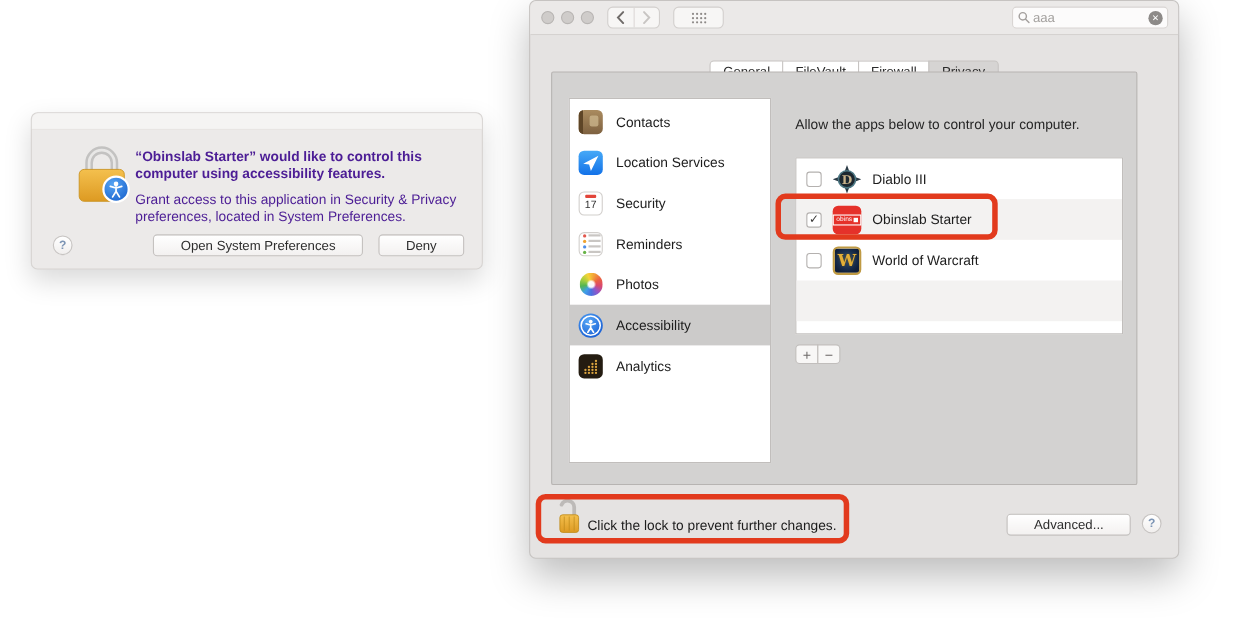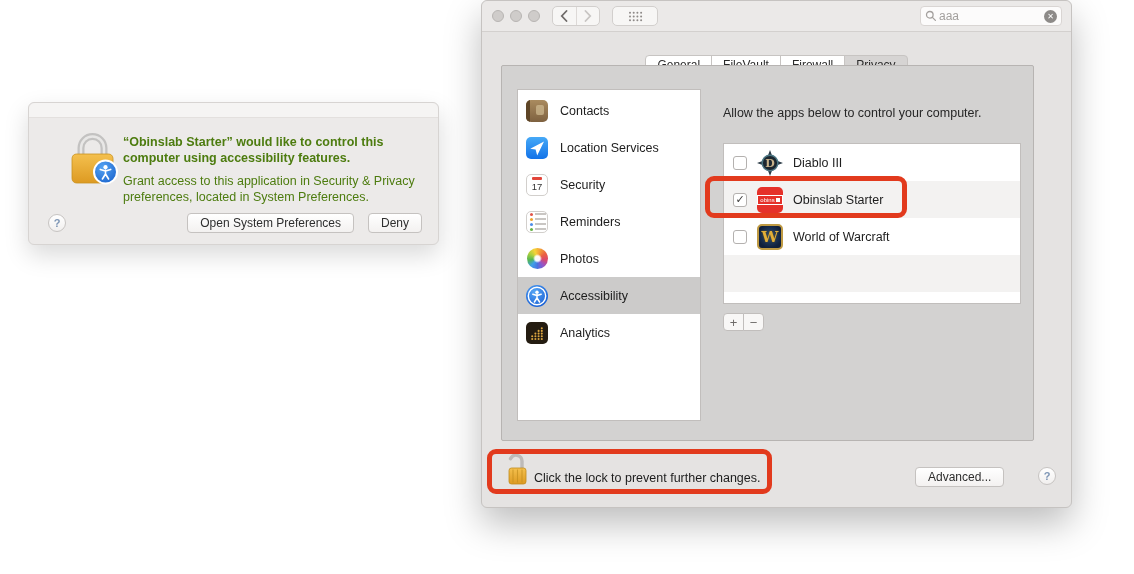--- a/index.html
+++ b/index.html
@@ -4,30 +4,30 @@
 <style>
   html,body{margin:0;padding:0;background:#fff;}
   .page{position:relative;width:1134px;height:574px;background:#ffffff;overflow:hidden;
         font-family:"Liberation Sans", sans-serif;-webkit-font-smoothing:antialiased;}
 
   
   .dialog{position:absolute;left:28px;top:102px;width:409px;height:141px;background:#eceae9;
           border:1px solid #d7d4d2;border-radius:6px;box-shadow:0 10px 24px rgba(0,0,0,.15);}
   .dialog-titlebar{height:14px;background:#f5f4f3;border-bottom:1px solid #e3e0de;border-radius:6px 6px 0 0;}
   .dialog-lock{position:absolute;left:33px;top:22px;width:62px;height:66px;}
-  .dialog-text{position:absolute;left:94px;top:31px;width:302px;color:#4d7c0f;}
+  .dialog-text{position:absolute;left:94px;top:31px;width:302px;color:#4c1d95;}
   .dialog-title{font-size:12.5px;font-weight:700;line-height:1.28;margin:0 0 7px 0;}
   .dialog-body{font-size:12.5px;line-height:1.28;margin:0;}
   .help-btn{width:18px;height:18px;border-radius:50%;background:linear-gradient(#ffffff,#f1efee);
             border:1px solid #c7c4c2;color:#7d95b5;font-size:11px;font-weight:700;
             display:flex;align-items:center;justify-content:center;box-sizing:border-box;}
   .dialog-help{position:absolute;left:19px;top:111px;}
   .dialog-buttons{position:absolute;right:16px;top:110px;display:flex;gap:14px;}
   .btn{background:linear-gradient(#ffffff,#f3f1f0);border:1px solid #c5c2c0;border-radius:4px;
-       font-size:12px;color:#2e2e2e;height:20px;padding:0 12px;display:flex;align-items:center;
+       font-size:12px;color:#2e2e2e;height:20px;padding:0 24px;display:flex;align-items:center;
        box-sizing:border-box;white-space:nowrap;}
 
   
   .window{position:absolute;left:481px;top:0;width:591px;height:508px;background:#e5e3e2;
           border:1px solid #c6c3c1;border-radius:6px;box-shadow:0 16px 36px rgba(0,0,0,.26);box-sizing:border-box;}
   .titlebar{position:absolute;top:0;left:0;right:0;height:30px;background:#ebe9e8;
             border-bottom:1px solid #d3d0ce;border-radius:6px 6px 0 0;}
   .lights{position:absolute;left:10px;top:9px;display:flex;gap:6px;}
   .light{width:12px;height:12px;border-radius:50%;background:#cfccca;border:1px solid #b8b5b3;box-sizing:border-box;}
   .navseg{position:absolute;left:70px;top:5px;width:48px;height:20px;background:#f7f6f5;

